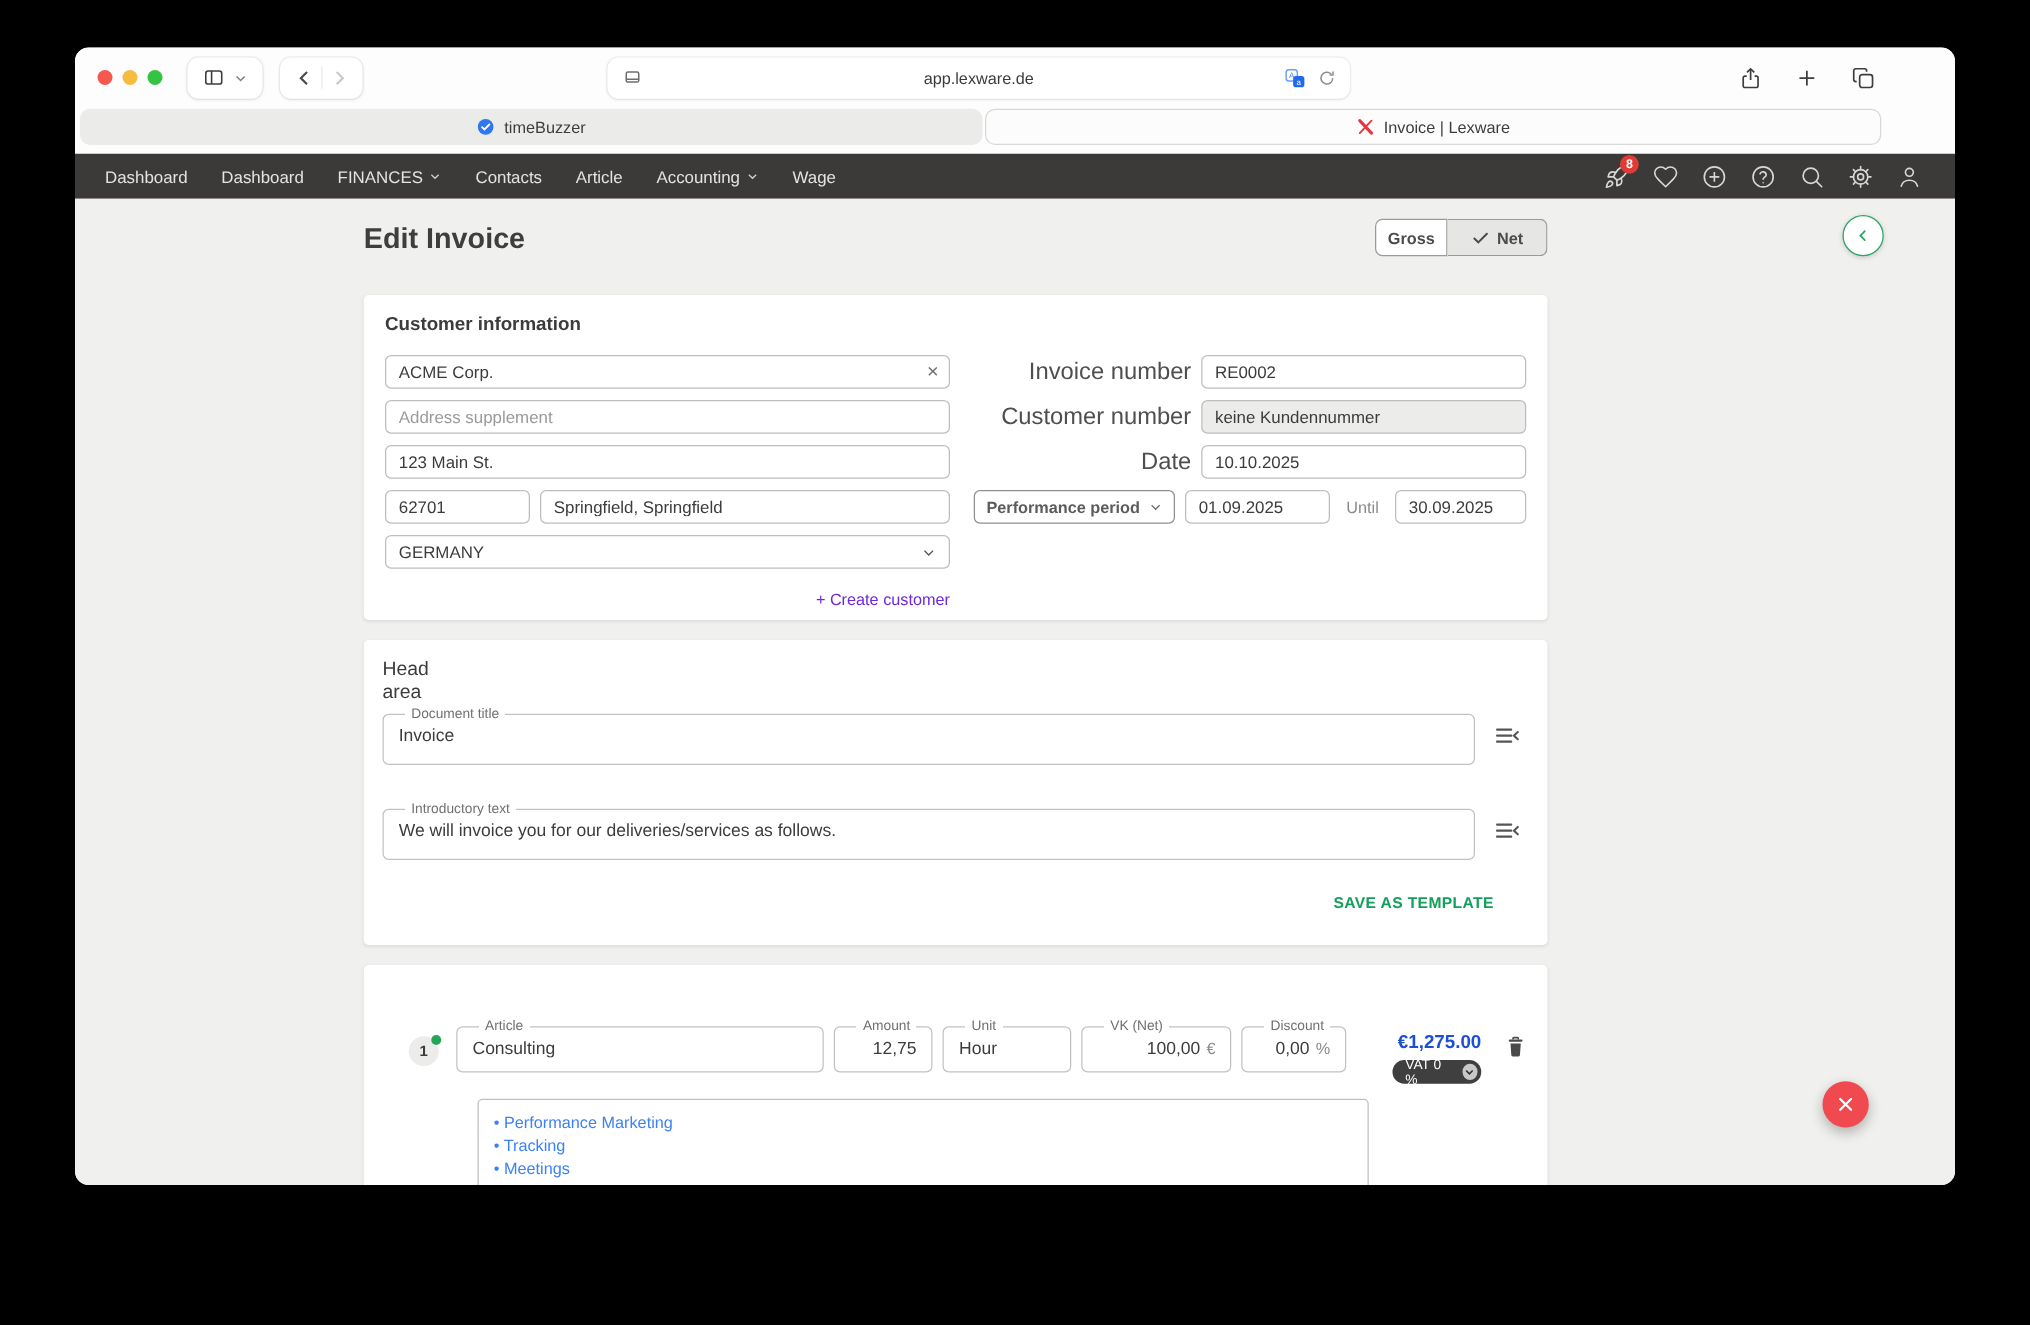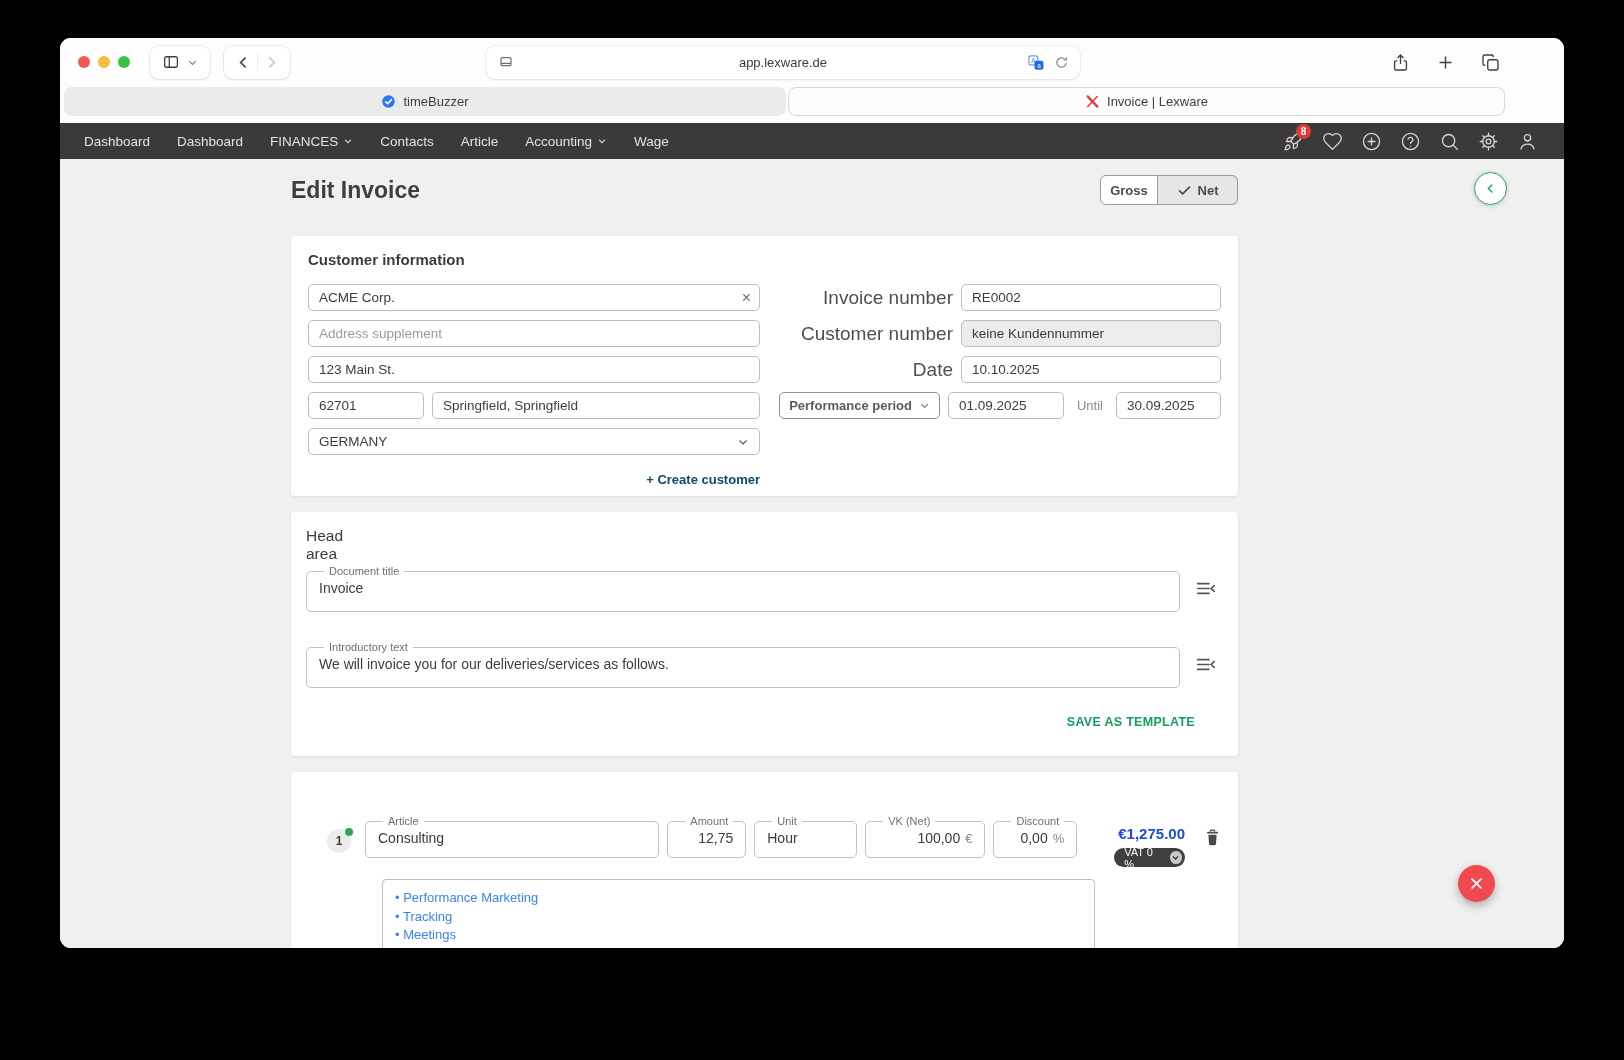--- a/index.html
+++ b/index.html
@@ -69,21 +69,21 @@
          color:#3c3c3c; font-family:inherit; background:#fff; width:100%; outline:none; }
   .inp::placeholder { color:#9a9a9a; }
   .inp.disabled { background:#ececeb; }
   .name-wrap { position:relative; }
   .name-wrap .inp { padding-right:30px; }
   .clear-x { position:absolute; right:9px; top:3px; color:#6f6f6f; font-size:16px; cursor:pointer; line-height:21px; }
   .zip-city { display:flex; gap:8px; }
   .zip-city .zip { width:116px; } .zip-city .city { flex:1; }
   .selectbox { height:27px; border:1px solid #bdbdbd; border-radius:5px; display:flex; align-items:center;
                justify-content:space-between; padding:0 10px; font-size:13.5px; color:#3c3c3c; cursor:pointer; background:#fff; }
-  .create-link { color:#0c4a6e; font-weight:700; font-size:13px; text-align:right; margin-top:8px; cursor:pointer; }
+  .create-link { color:#6d28d9; font-weight:400; font-size:13px; text-align:right; margin-top:8px; cursor:pointer; }
   .frow { display:flex; align-items:center; justify-content:flex-end; gap:8px; }
   .flabel { font-size:19px; font-weight:400; color:#4f4f4f; white-space:nowrap; }
   .frow .inp { width:260px; }
   .pp-btn { height:27px; border:1px solid #8f8f8f; border-radius:5px; display:flex; align-items:center; gap:7px;
             padding:0 9px; font-size:13px; font-weight:700; color:#5c5c5c; background:#fff; cursor:pointer; white-space:nowrap; }
   .inp.pfrom { width:116px; } .inp.pto { width:105px; }
   .until { color:#8b8b8b; font-size:13px; margin:0 5px; font-weight:400; }
 
   
   .card.head { margin-top:16px; height:244px; padding:15px 15px; }

